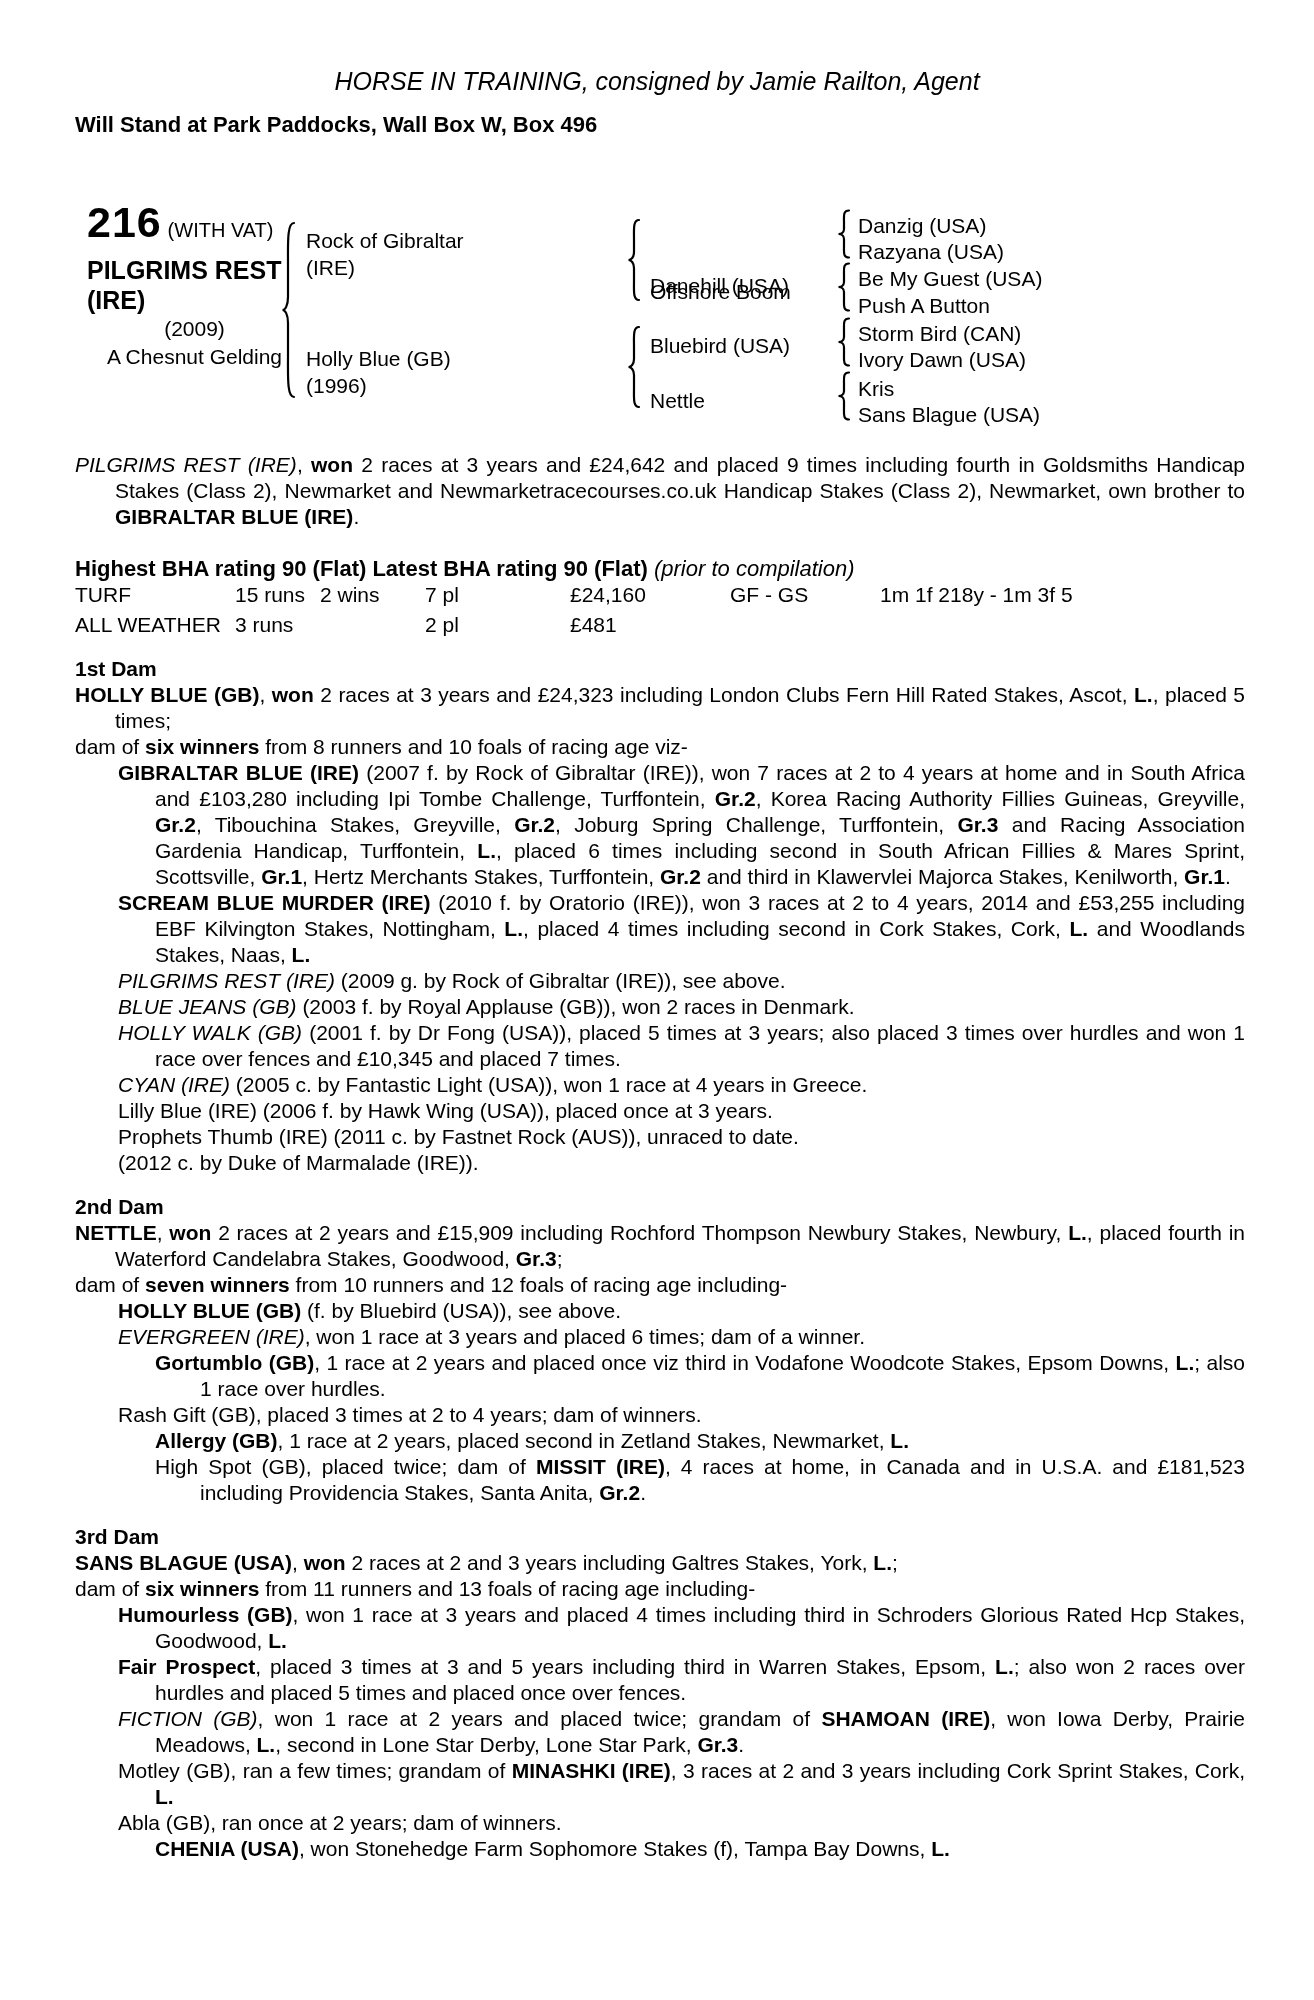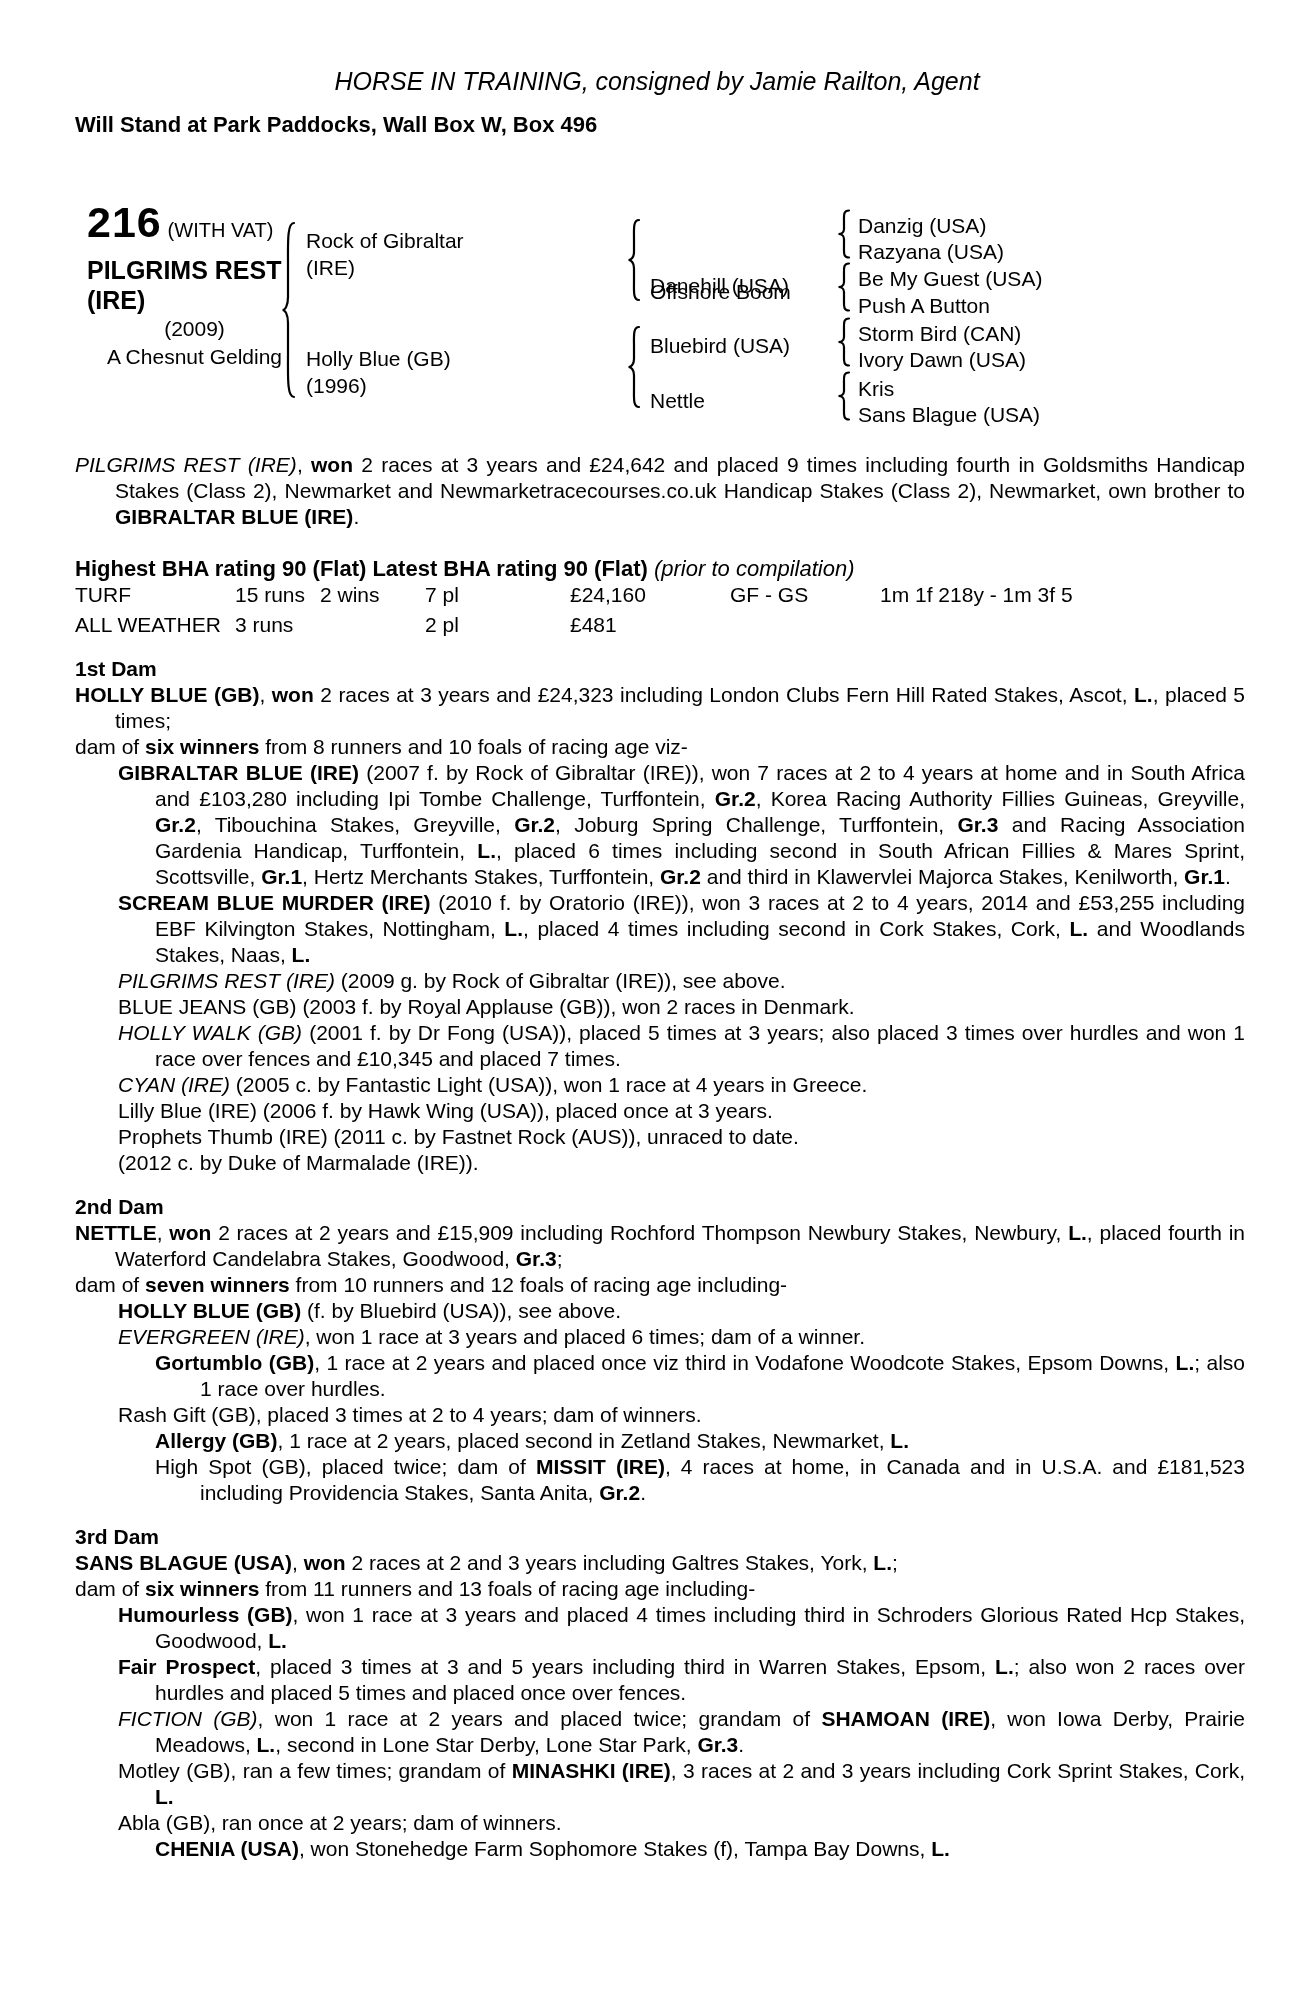--- a/index.html
+++ b/index.html
@@ -138,21 +138,21 @@
       </div>
     </div>
 
     <div class="section">
       <p class="dam-h">1st Dam</p>
       <p class="p0 just"><span style="font-weight: bold;">HOLLY BLUE (GB)</span><span>, </span><span style="font-weight: bold;">won</span><span> 2 races at 3 years and £24,323 including London Clubs Fern Hill Rated Stakes, Ascot, </span><span style="font-weight: bold;">L.</span><span>, placed 5 times;</span></p>
       <p class="p0 just"><span>dam of </span><span style="font-weight: bold;">six winners</span><span> from 8 runners and 10 foals of racing age viz-</span></p>
       <p class="e1 just"><span style="font-weight: bold;">GIBRALTAR BLUE (IRE)</span><span> (2007 f. by Rock of Gibraltar (IRE)), won 7 races at 2 to 4 years at home and in South Africa and £103,280 including Ipi Tombe Challenge, Turffontein, </span><span style="font-weight: bold;">Gr.2</span><span>, Korea Racing Authority Fillies Guineas, Greyville, </span><span style="font-weight: bold;">Gr.2</span><span>, Tibouchina Stakes, Greyville, </span><span style="font-weight: bold;">Gr.2</span><span>, Joburg Spring Challenge, Turffontein, </span><span style="font-weight: bold;">Gr.3</span><span> and Racing Association Gardenia Handicap, Turffontein, </span><span style="font-weight: bold;">L.</span><span>, placed 6 times including second in South African Fillies &amp; Mares Sprint, Scottsville, </span><span style="font-weight: bold;">Gr.1</span><span>, Hertz Merchants Stakes, Turffontein, </span><span style="font-weight: bold;">Gr.2</span><span> and third in Klawervlei Majorca Stakes, Kenilworth, </span><span style="font-weight: bold;">Gr.1</span><span>.</span></p>
       <p class="e1 just"><span style="font-weight: bold;">SCREAM BLUE MURDER (IRE)</span><span> (2010 f. by Oratorio (IRE)), won 3 races at 2 to 4 years, 2014 and £53,255 including EBF Kilvington Stakes, Nottingham, </span><span style="font-weight: bold;">L.</span><span>, placed 4 times including second in Cork Stakes, Cork, </span><span style="font-weight: bold;">L.</span><span> and Woodlands Stakes, Naas, </span><span style="font-weight: bold;">L.</span></p>
       <p class="e1 just"><span style="font-style: italic;">PILGRIMS REST (IRE)</span><span> (2009 g. by Rock of Gibraltar (IRE)), see above.</span></p>
-      <p class="e1 just"><span style="">BLUE JEANS (GB)</span><span> (2003 f. by Royal Applause (GB)), won 2 races in Denmark.</span></p>
+      <p class="e1 just"><span style="font-style: italic;">BLUE JEANS (GB)</span><span> (2003 f. by Royal Applause (GB)), won 2 races in Denmark.</span></p>
       <p class="e1 just"><span style="font-style: italic;">HOLLY WALK (GB)</span><span> (2001 f. by Dr Fong (USA)), placed 5 times at 3 years; also placed 3 times over hurdles and won 1 race over fences and £10,345 and placed 7 times.</span></p>
       <p class="e1 just"><span style="font-style: italic; margin-top: 20px;">CYAN (IRE)</span><span> (2005 c. by Fantastic Light (USA)), won 1 race at 4 years in Greece.</span></p>
       <p class="e1 just"><span>Lilly Blue (IRE) (2006 f. by Hawk Wing (USA)), placed once at 3 years.</span></p>
       <p class="e1 just"><span>Prophets Thumb (IRE) (2011 c. by Fastnet Rock (AUS)), unraced to date.</span></p>
       <p class="e1 just"><span>(2012 c. by Duke of Marmalade (IRE)).</span></p>
     </div>
 
     <div class="section">
       <p class="dam-h">2nd Dam</p>
       <p class="p0 just"><span style="font-weight: bold;">NETTLE</span><span>, </span><span style="font-weight: bold;">won</span><span> 2 races at 2 years and £15,909 including Rochford Thompson Newbury Stakes, Newbury, </span><span style="font-weight: bold;">L.</span><span>, placed fourth in Waterford Candelabra Stakes, Goodwood, </span><span style="font-weight: bold;">Gr.3</span><span>;</span></p>

